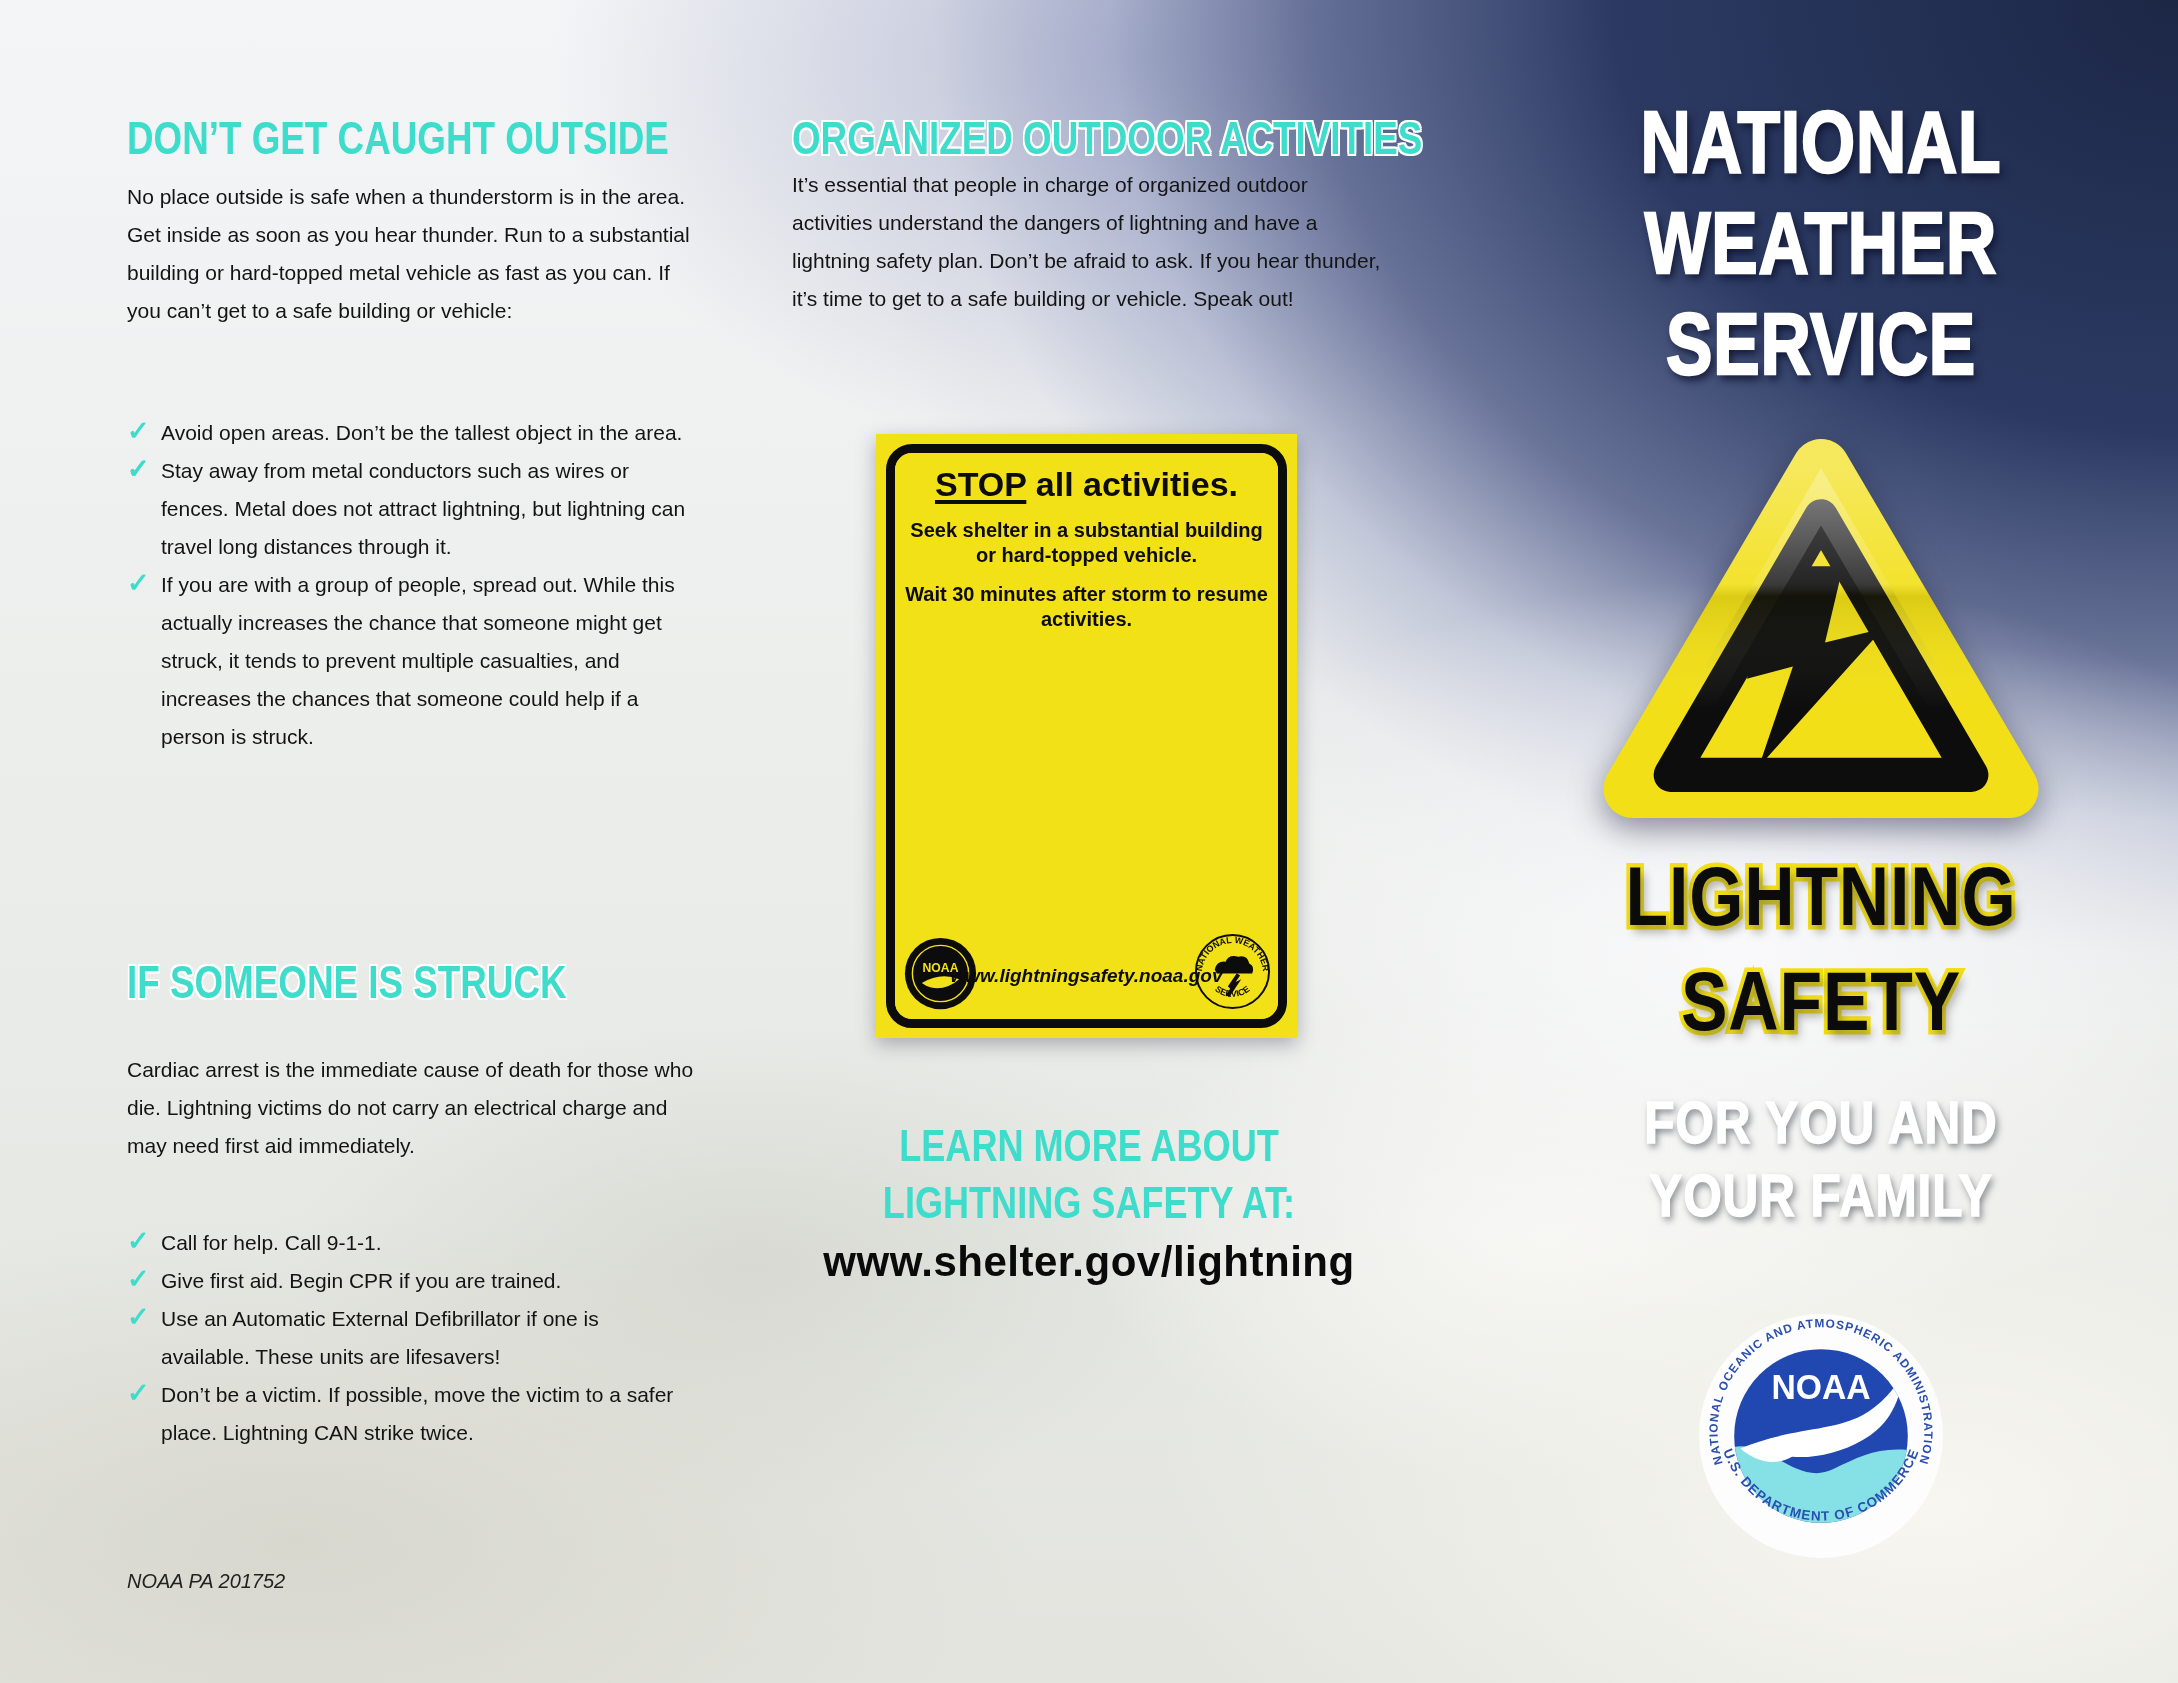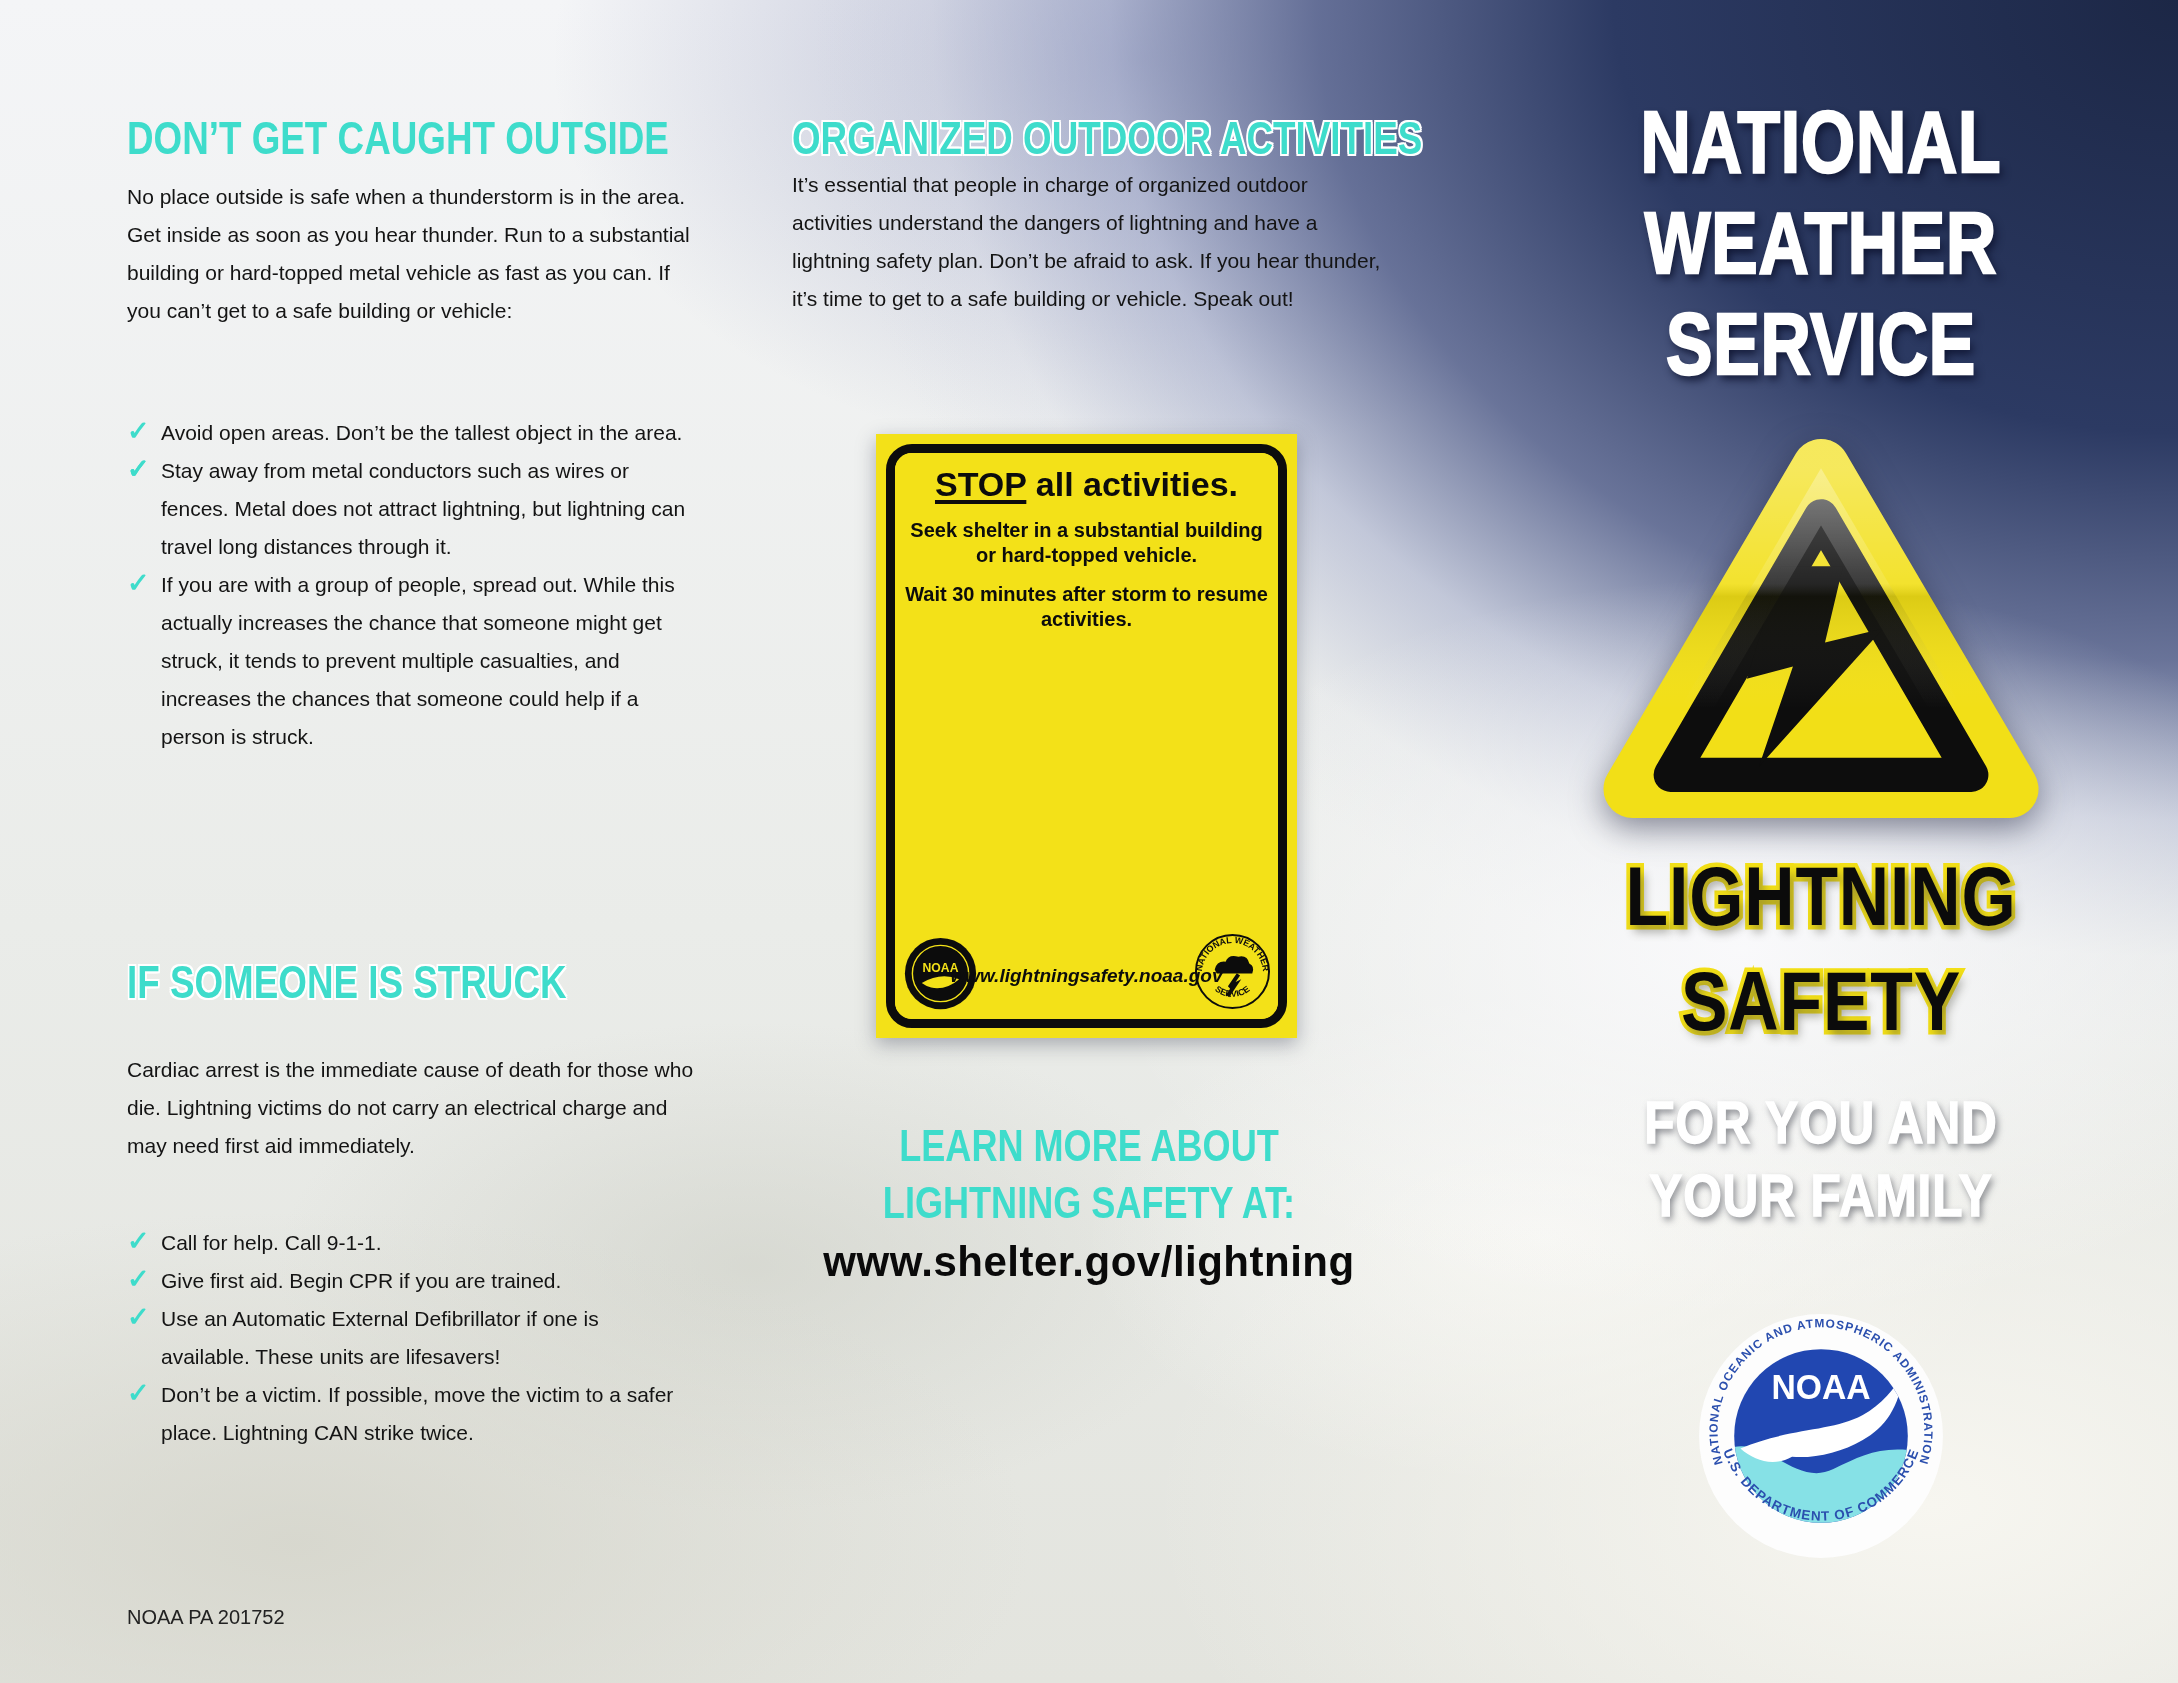--- a/index.html
+++ b/index.html
@@ -98,21 +98,21 @@
     <li><span class="chk">✓</span><span>If you are with a group of people, spread out. While this actually increases the chance that someone might get struck, it tends to prevent multiple casualties, and increases the chances that someone could help if a person is struck.</span></li>
   </ul>
   <div class="h-teal outlined" style="top:955px;">IF SOMEONE IS STRUCK</div>
   <div class="body-text" style="top:1051px;width:569px;">Cardiac arrest is the immediate cause of death for those who die. Lightning victims do not carry an electrical charge and may need first aid  immediately.</div>
   <ul class="checklist" style="top:1224px;width:564px;">
     <li><span class="chk">✓</span><span>Call for help. Call 9-1-1.</span></li>
     <li><span class="chk">✓</span><span>Give first aid. Begin CPR if you are trained.</span></li>
     <li><span class="chk">✓</span><span>Use an Automatic External Defibrillator if one is available. These units are lifesavers!</span></li>
     <li><span class="chk">✓</span><span>Don’t be a victim. If possible, move the victim to a safer place. Lightning CAN strike twice.</span></li>
   </ul>
-  <div class="footer-code" style="top:1606px;">NOAA PA 201752</div>
+  <div class="footer-code" style="top:1570px;font-style:italic;">NOAA PA 201752</div>
 </div>
 
 <div class="panel panel-mid">
   <div class="h-teal outlined" style="top:111px;">ORGANIZED OUTDOOR ACTIVITIES</div>
   <div class="body-text" style="top:166px;width:594px;">It’s essential that people in charge of organized outdoor activities understand the dangers of lightning and have a lightning safety plan. Don’t be afraid to ask. If you hear thunder, it’s time to get to a safe building or vehicle. Speak out!</div>
 
   <div class="sign">
     <div class="sign-inner">
       <div class="sign-top">
         <div class="sign-title">

